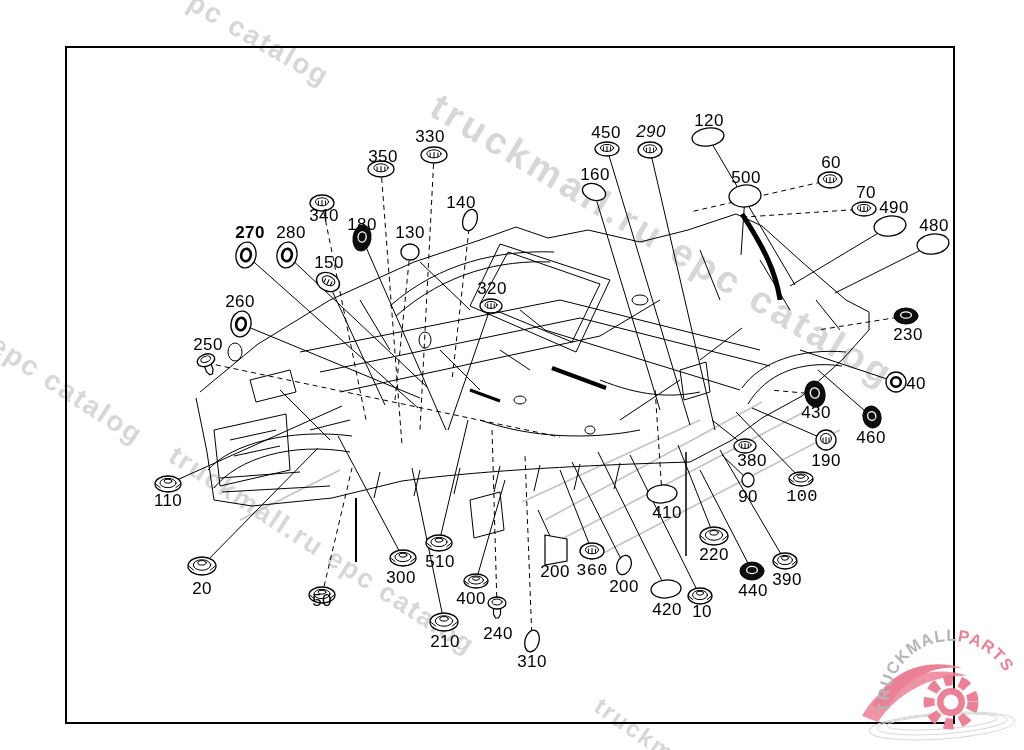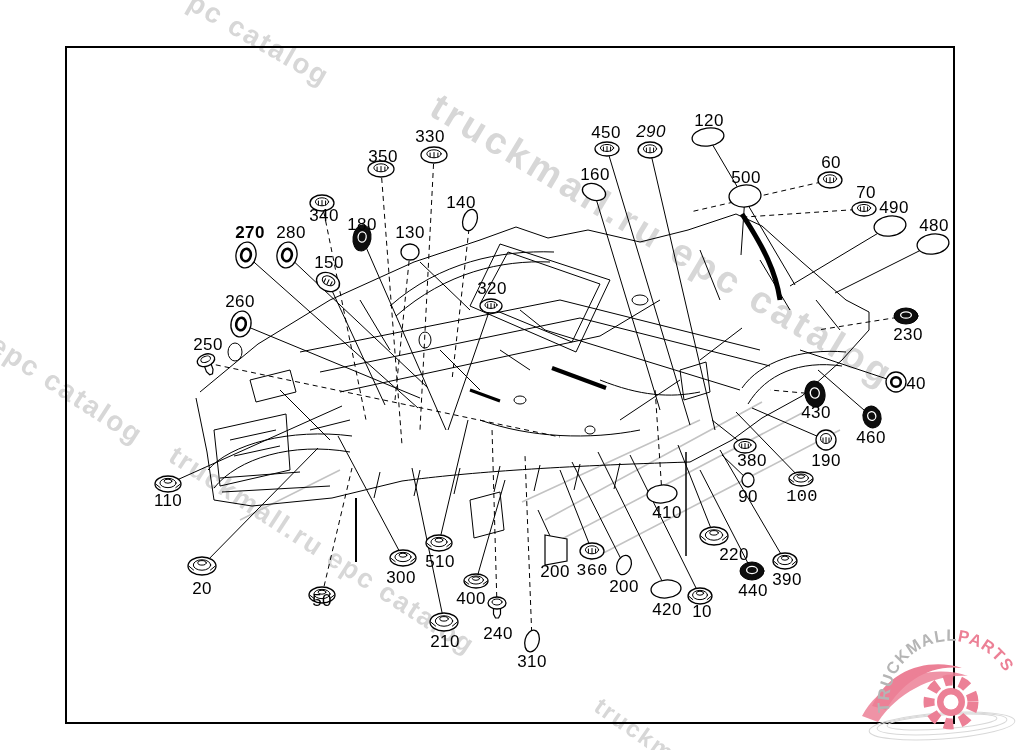--- a/index.html
+++ b/index.html
@@ -349,21 +349,21 @@
       <div class="callout" style="left: 709px; top: 121px;">120</div>
       <div class="callout" style="left: 410px; top: 233px;">130</div>
       <div class="callout" style="left: 461px; top: 203px;">140</div>
       <div class="callout" style="left: 329px; top: 263px;">150</div>
       <div class="callout" style="left: 595px; top: 175px;">160</div>
       <div class="callout" style="left: 555px; top: 572px;">200</div>
       <div class="callout" style="left: 362px; top: 215px; margin-top: 10px;">180</div>
       <div class="callout" style="left: 826px; top: 461px;">190</div>
       <div class="callout" style="left: 624px; top: 587px;">200</div>
       <div class="callout" style="left: 445px; top: 642px;">210</div>
-      <div class="callout" style="left: 714px; top: 555px; margin-left: 20px;">220</div>
+      <div class="callout" style="left: 714px; top: 555px;">220</div>
       <div class="callout" style="left: 908px; top: 335px;">230</div>
       <div class="callout" style="left: 498px; top: 634px;">240</div>
       <div class="callout" style="left: 208px; top: 345px;">250</div>
       <div class="callout" style="left: 240px; top: 302px;">260</div>
       <div class="callout" style="left: 250px; top: 233px; font-weight: bold;">270</div>
       <div class="callout" style="left: 291px; top: 233px;">280</div>
       <div class="callout" style="left: 651px; top: 132px; font-style: italic;">290</div>
       <div class="callout" style="left: 401px; top: 578px;">300</div>
       <div class="callout" style="left: 532px; top: 662px;">310</div>
       <div class="callout" style="left: 492px; top: 289px;">320</div>

